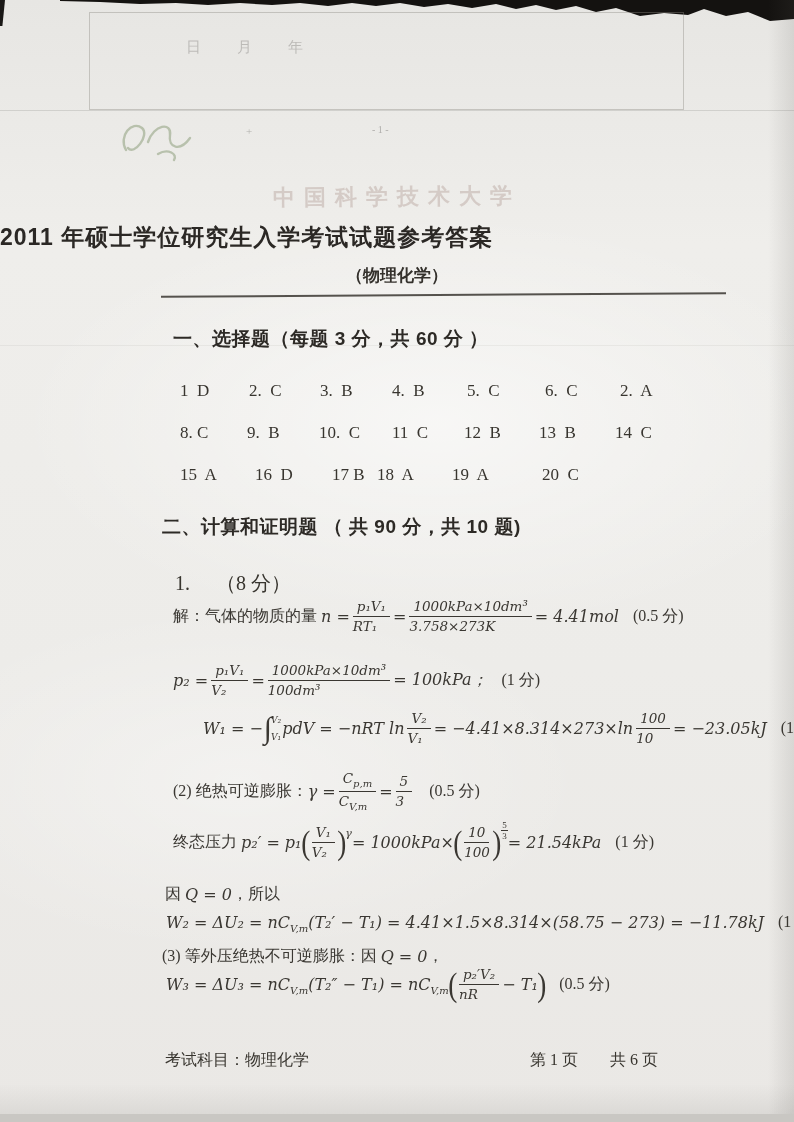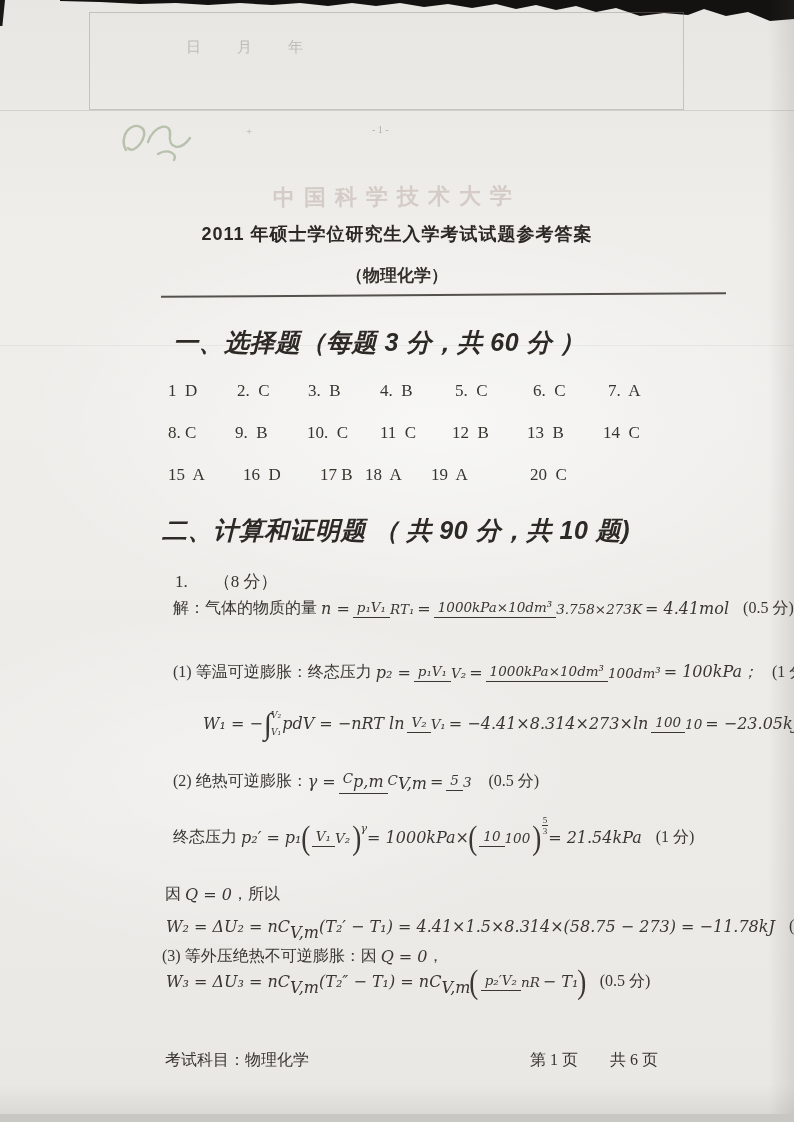--- a/index.html
+++ b/index.html
@@ -23,58 +23,58 @@
     border:1px solid rgba(140,138,130,.40);}
   .stamp-text{position:absolute;left:186px;top:38px;font-size:15px;white-space:pre;
     color:rgba(105,103,100,.35);letter-spacing:2px;}
   .scribble{position:absolute;left:114px;top:108px;}
   .smudge-plus{position:absolute;left:246px;top:125px;font-size:11px;color:rgba(85,83,80,.38);}
   .bleed-mark{position:absolute;left:372px;top:124px;font-size:10px;color:rgba(85,83,80,.40);white-space:pre;}
   .watermark{position:absolute;left:0;top:182px;width:100%;text-align:center;font-size:22px;
     font-weight:bold;letter-spacing:9px;color:rgba(178,158,150,.42);
     font-family:"Liberation Sans","DejaVu Sans",sans-serif;transform:rotate(-.5deg);}
 
-  .title{position:absolute;left:0;top:222px;width:100%;text-align:center;font-size:18px;
+  .title{position:absolute;left:0;top:222px;width:100%;font-size:23px;
     font-weight:bold;letter-spacing:1px;color:#2b2825;
     font-family:"Liberation Sans","DejaVu Sans",sans-serif;}
   .subtitle{position:absolute;left:0;top:264px;width:100%;text-align:center;font-size:17px;
     font-weight:600;color:#34312c;}
   .rule{position:absolute;left:161px;top:294px;width:565px;height:2px;background:#55524d;
     transform:rotate(-.35deg);}
 
-  .h-sec{position:absolute;font-size:25px;font-weight:bold;color:#2d2a26;
-    font-family:"Liberation Sans","DejaVu Sans",sans-serif;letter-spacing:.5px;white-space:pre;font-style:italic;}
+  .h-sec{position:absolute;font-size:19px;font-weight:bold;color:#2d2a26;
+    font-family:"Liberation Sans","DejaVu Sans",sans-serif;letter-spacing:.5px;white-space:pre;}
   #h1{left:173px;top:326px;}
   #h2{left:162px;top:514px;}
 
   .ans-row{position:absolute;left:0;width:100%;height:24px;font-size:17px;color:#38352f;}
-  .ans-row span{position:absolute;white-space:pre;}
+  .ans-row span{position:absolute;white-space:pre;margin-left:12px;}
   #row1{top:381px;} #row2{top:423px;} #row3{top:465px;}
   #row1 span:nth-child(1){left:168px}#row1 span:nth-child(2){left:237px}#row1 span:nth-child(3){left:308px}
   #row1 span:nth-child(4){left:380px}#row1 span:nth-child(5){left:455px}#row1 span:nth-child(6){left:533px}
   #row1 span:nth-child(7){left:608px}
   #row2 span:nth-child(1){left:168px}#row2 span:nth-child(2){left:235px}#row2 span:nth-child(3){left:307px}
   #row2 span:nth-child(4){left:380px}#row2 span:nth-child(5){left:452px}#row2 span:nth-child(6){left:527px}
   #row2 span:nth-child(7){left:603px}
   #row3 span:nth-child(1){left:168px}#row3 span:nth-child(2){left:243px}#row3 span:nth-child(3){left:320px}
-  #row3 span:nth-child(4){left:365px}#row3 span:nth-child(5){left:431px}#row3 span:nth-child(6){left:530px}
-
-  .pnum{position:absolute;left:175px;top:570px;font-size:17px;color:#38352f;}
+  #row3 span:nth-child(4){left:365px}#row3 span:nth-child(5){left:440px}#row3 span:nth-child(6){left:530px}
+
+  .pnum{position:absolute;left:175px;top:570px;font-size:20px;color:#38352f;}
   .pnum .pts{margin-left:26px;}
 
   .mline{position:absolute;display:flex;align-items:center;font-size:16px;color:#3a3732;white-space:pre;}
   .mline>*{flex:0 0 auto;}
   .math{font-style:italic;font-family:"DejaVu Serif","Liberation Serif",serif;}
   .cn{font-style:normal;}
   .sc{margin-left:14px;font-style:normal;}
-  .frac{display:inline-flex;flex-direction:row;align-items:flex-end;font-size:13.5px;
+  .frac{display:inline-flex;flex-direction:column;align-items:flex-start;font-size:13.5px;
     line-height:1.25;margin:0 3px;vertical-align:middle;}
   .frac .fn{padding:0 4px 1px;border-bottom:1px solid #3a3732;}
   .frac .fd{padding-top:1px;}
-  sub{font-size:16px;margin-top:12px;}
+  sub{font-size:10px;margin-top:12px;}
   .intwrap{display:inline-flex;align-items:center;margin:0 1px;}
   .intglyph{font-size:30px;line-height:.8;font-style:normal;}
   .intlims{display:inline-flex;flex-direction:column;font-size:9px;margin-left:-1px;}
   .intlims .iu{margin-bottom:7px;}
   .bp{font-size:34px;font-weight:300;line-height:.8;font-style:normal;transform:scaleX(.8);margin:0 -2px;}
   .sfrac{display:inline-flex;flex-direction:column;align-items:center;font-size:9px;line-height:1.15;
     position:relative;top:-12px;margin-left:1px;}
   .sfrac .sn{border-bottom:1px solid #3a3732;padding:0 1px;}
   .expg{position:relative;top:-9px;font-size:11px;}
 
@@ -113,21 +113,21 @@
   <div class="rule"></div>
 
   <div class="h-sec" id="h1">一、选择题（每题 3 分，共 60 分 ）</div>
   <div class="ans-row" id="row1">
     <span>1  D</span>
     <span>2.  C</span>
     <span>3.  B</span>
     <span>4.  B</span>
     <span>5.  C</span>
     <span>6.  C</span>
-    <span>7.  A</span>
+    <span>2.  A</span>
   </div>
   <div class="ans-row" id="row2">
     <span>8. C</span>
     <span>9.  B</span>
     <span>10.  C</span>
     <span>11  C</span>
     <span>12  B</span>
     <span>13  B</span>
     <span>14  C</span>
   </div>
@@ -150,21 +150,20 @@
     <span class="cn">解：气体的物质的量 </span>
     <span class="math">n =</span>
     <span class="frac math"><span class="fn">p₁V₁</span><span class="fd">RT₁</span></span>
     <span class="math">=</span>
     <span class="frac math"><span class="fn">1000kPa×10dm³</span><span class="fd">3.758×273K</span></span>
     <span class="math">= 4.41mol</span>
     <span class="sc">(0.5 分)</span>
   </div>
 
   <div class="mline" id="l-step1">
-    <span class="cn">(1) 等温可逆膨胀：终态压力 </span>
     <span class="math">p₂ =</span>
     <span class="frac math"><span class="fn">p₁V₁</span><span class="fd">V₂</span></span>
     <span class="math">=</span>
     <span class="frac math"><span class="fn">1000kPa×10dm³</span><span class="fd">100dm³</span></span>
     <span class="math">= 100kPa；</span>
     <span class="sc">(1 分)</span>
   </div>
 
   <div class="mline" id="l-w1">
     <span class="math">W₁ = −</span>

